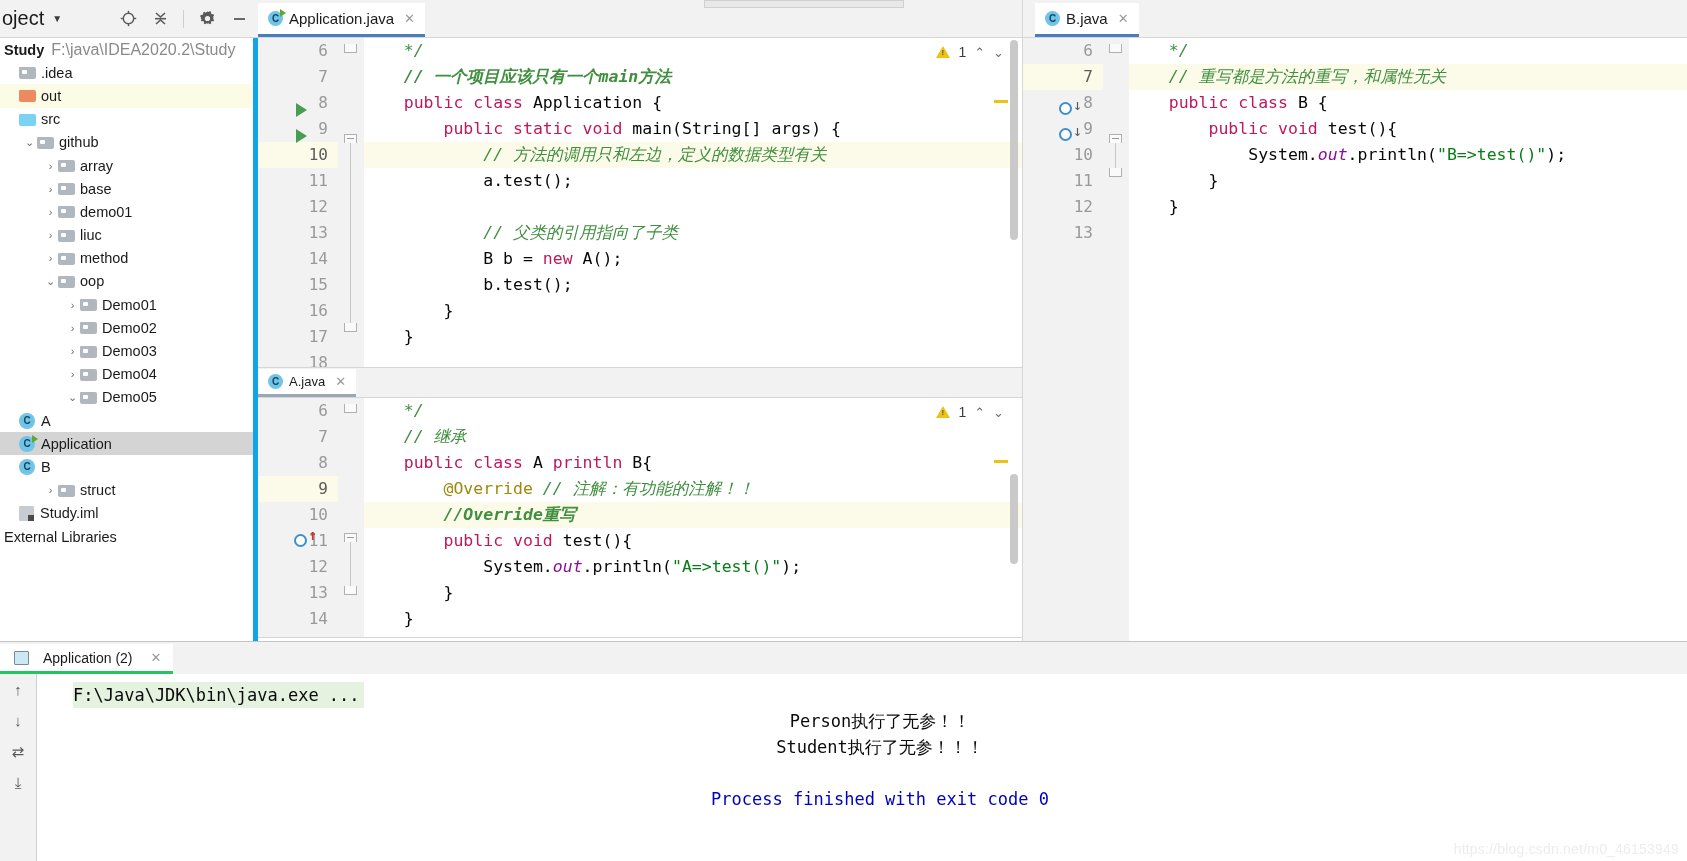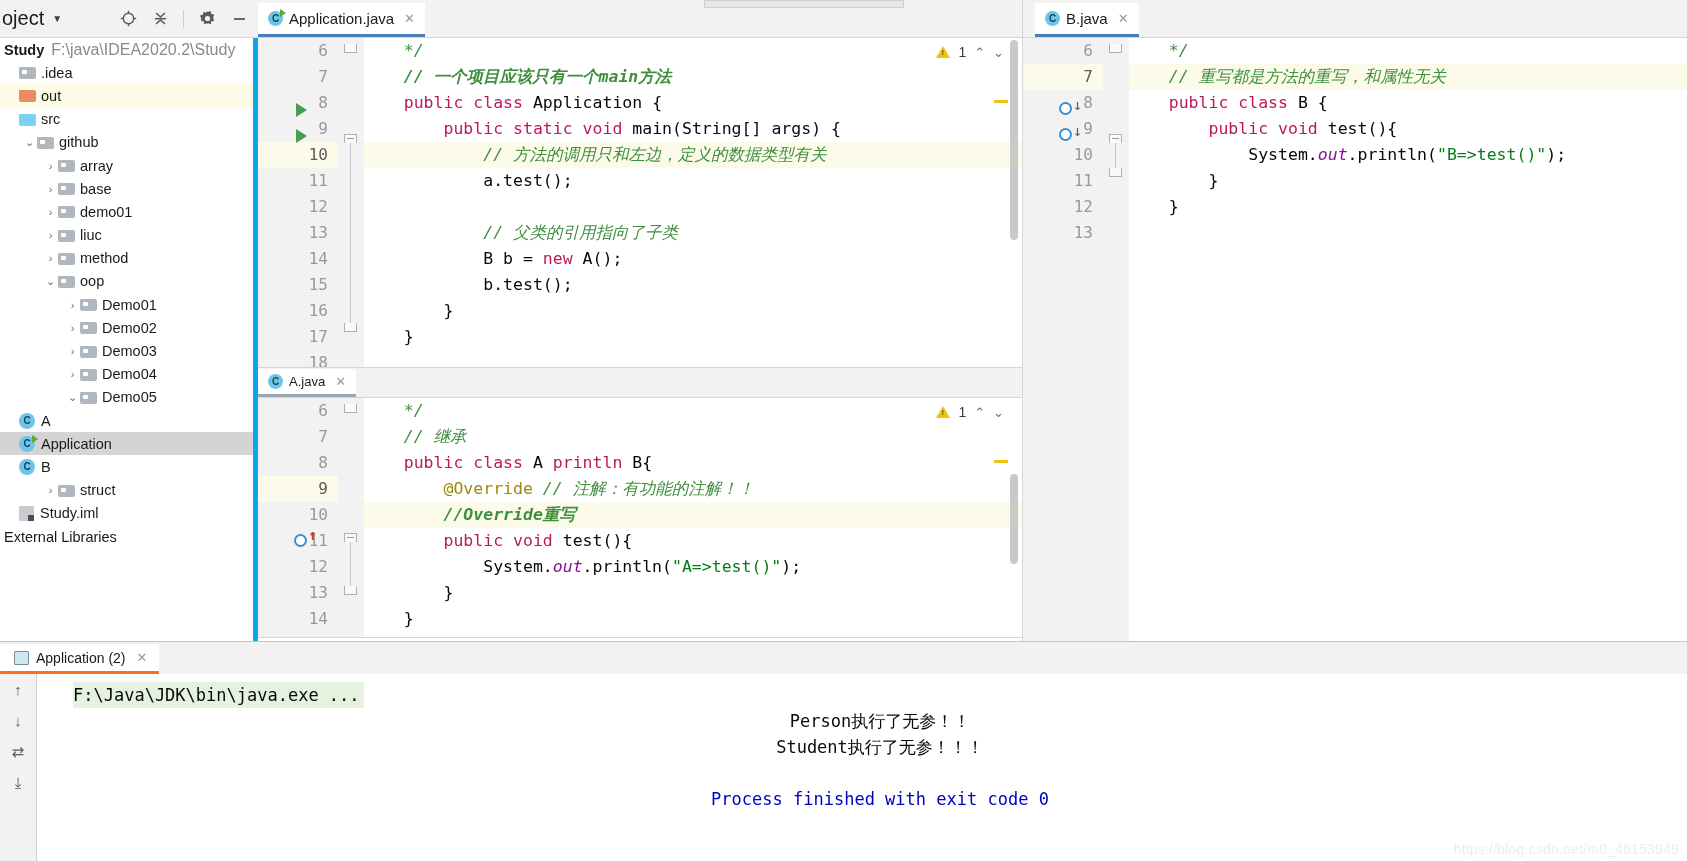--- a/index.html
+++ b/index.html
@@ -171,22 +171,22 @@
   }
   .mark-warn { position: absolute; right: 14px; width: 14px; height: 3px; background: #edc213; z-index: 5; }
 
   
   .right-editor { width: 665px; flex: 0 0 665px; border-left: 1px solid #d6d6d6; background: #ffffff; position: relative; overflow: hidden; }
 
   
   .console { height: 220px; flex: 0 0 220px; background: #ffffff; border-top: 1px solid #c4c4c4; display: flex; flex-direction: column; }
   .console-tabs { height: 32px; display: flex; align-items: flex-end; background: #f2f2f2; }
   .ctab {
-    display: flex; align-items: center; gap: 7px; height: 30px; padding: 0 12px 0 14px;
-    font-size: 14px; color: #1a1a1a; background: #ffffff; border-bottom: 3px solid #f97316;
+    display: flex; align-items: center; gap: 14px; height: 30px; padding: 0 12px 0 14px;
+    font-size: 14px; color: #1a1a1a; background: #ffffff; border-bottom: 3px solid #22c55e;
   }
   .ctab-ic { width: 15px; height: 14px; border: 1.5px solid #7b8a99; background: #cde8f5; border-radius: 1px; }
   .console-body { flex: 1 1 auto; display: flex; min-height: 0; }
   .console-side { width: 36px; flex: 0 0 36px; background: #f2f2f2; display: flex; flex-direction: column; align-items: center; padding-top: 8px; gap: 16px; }
   .cs-ic { color: #5a5a5a; font-size: 15px; line-height: 1; }
   .console-out {
     flex: 1 1 auto; background: #ffffff; padding: 8px 0 0 36px;
     font-family: "DejaVu Sans Mono", monospace; font-size: 17px; color: #0a0a0a;
     border-left: 1px solid #d0d0d0;
     position: relative;

